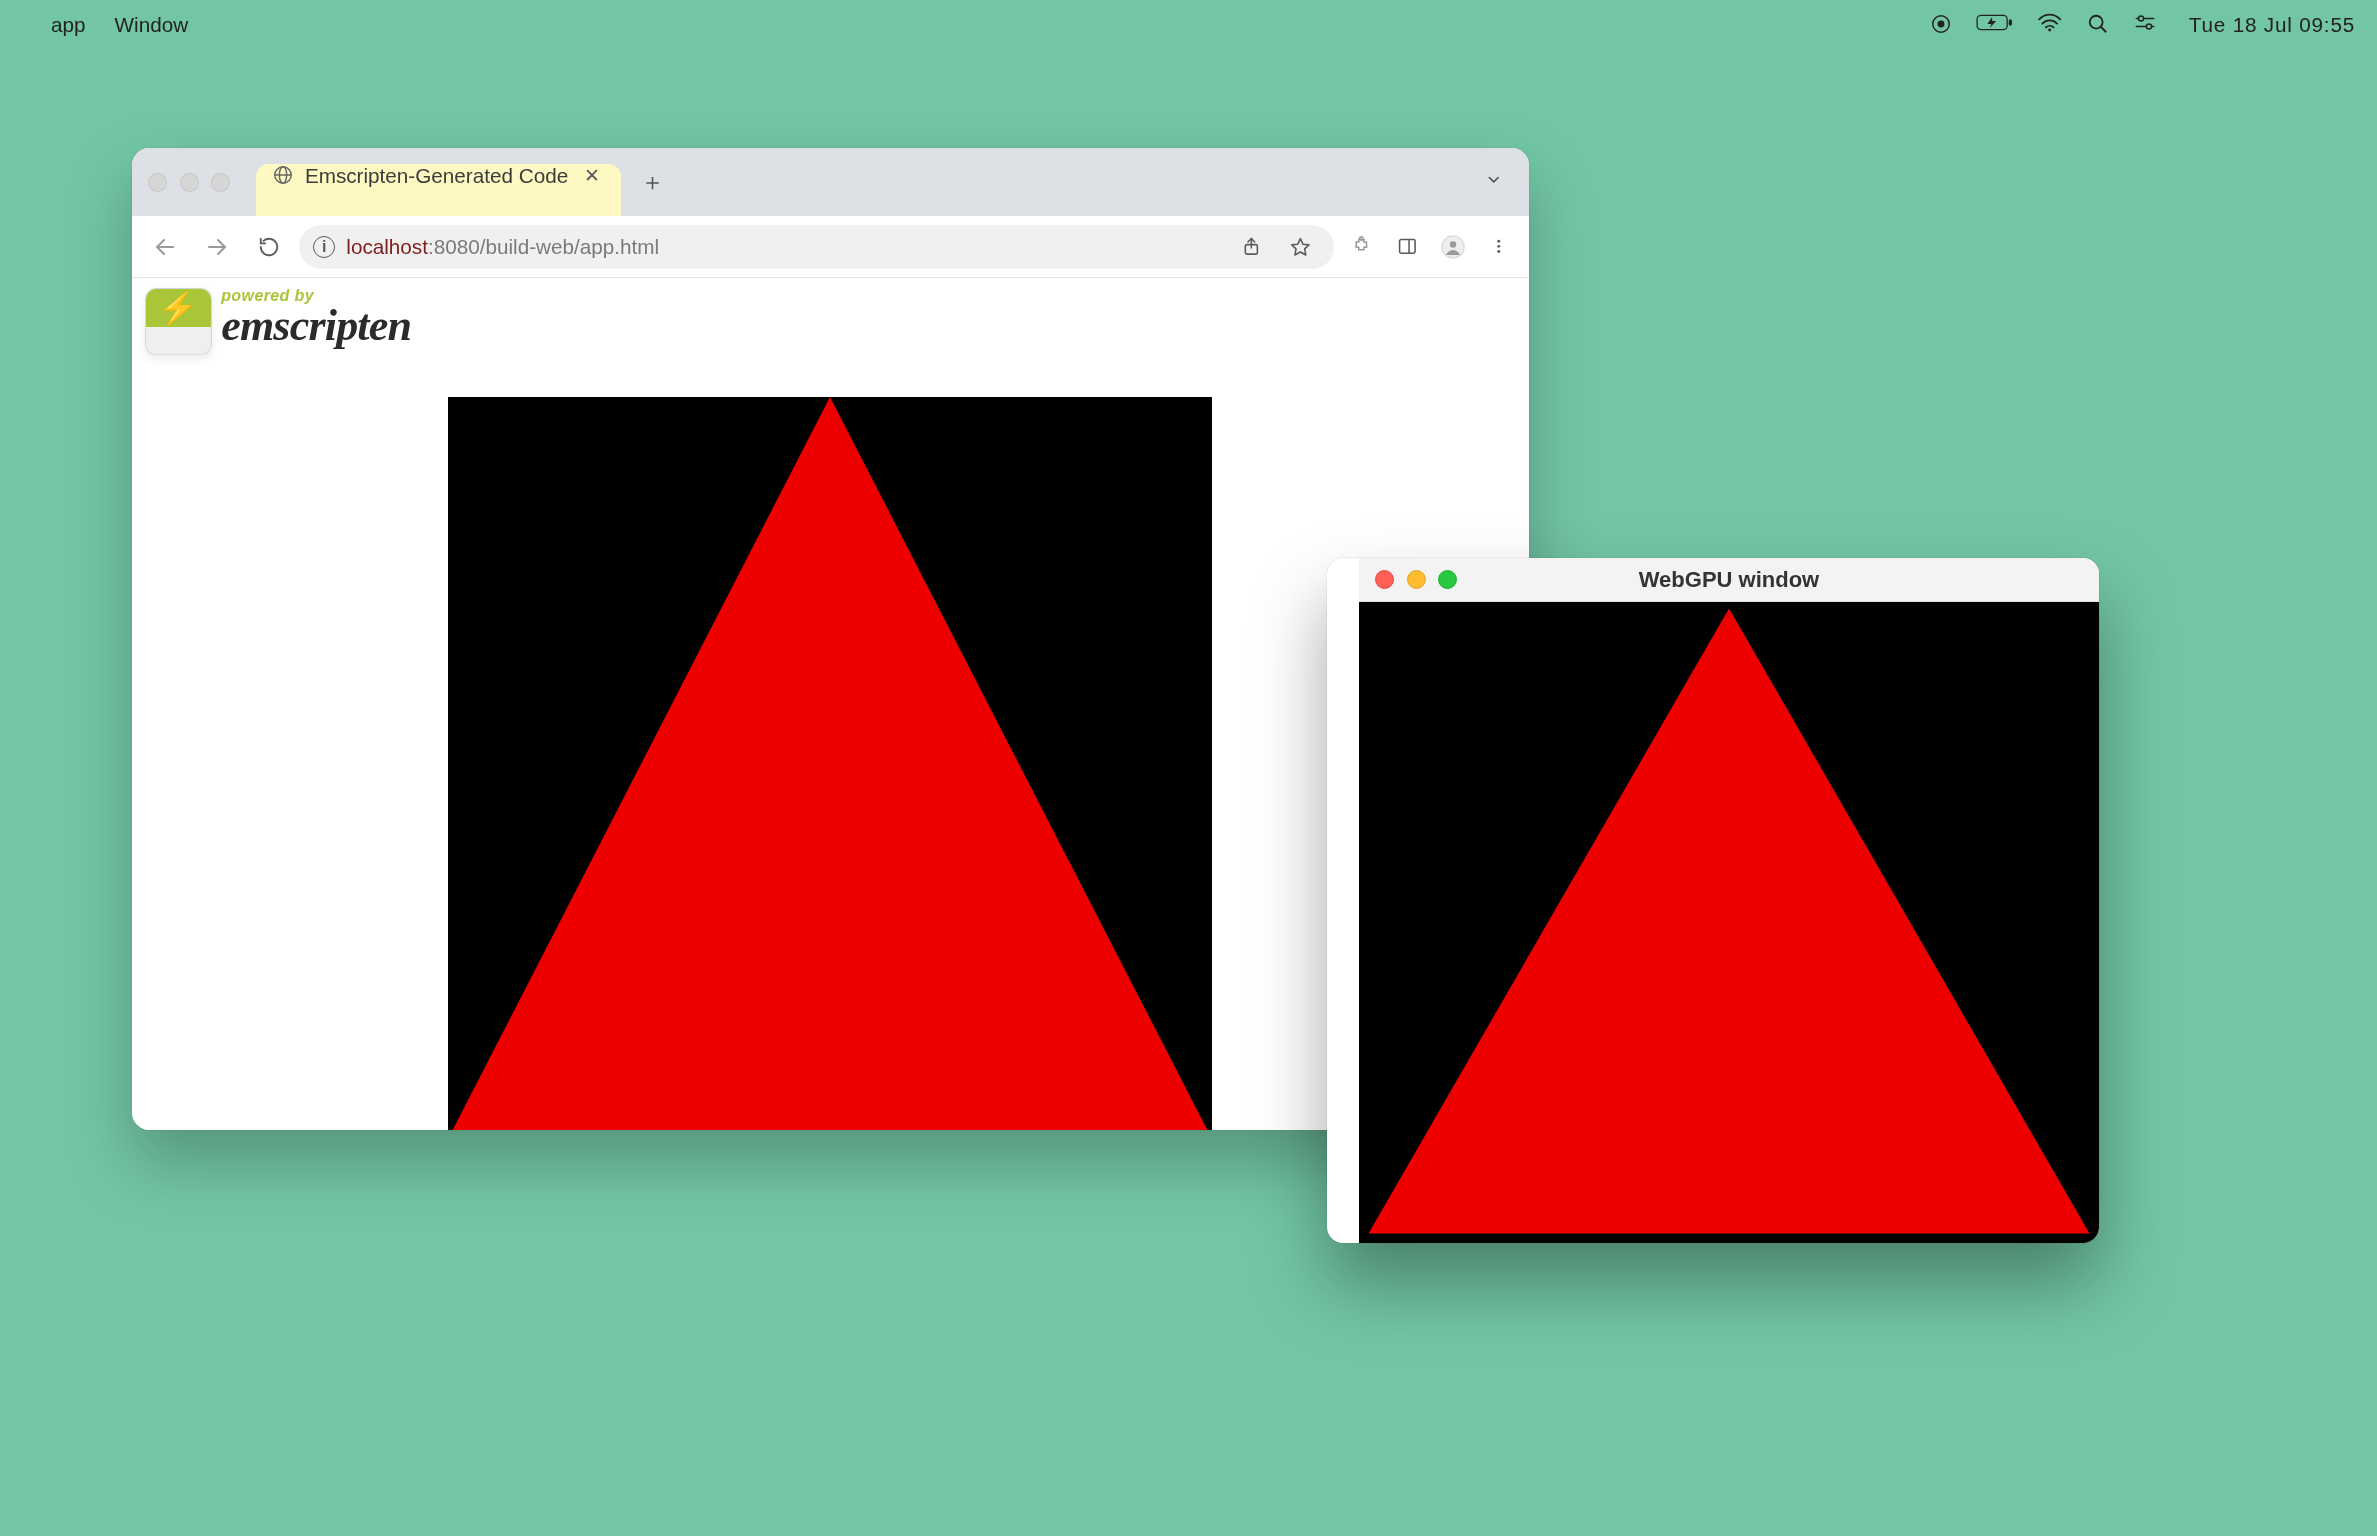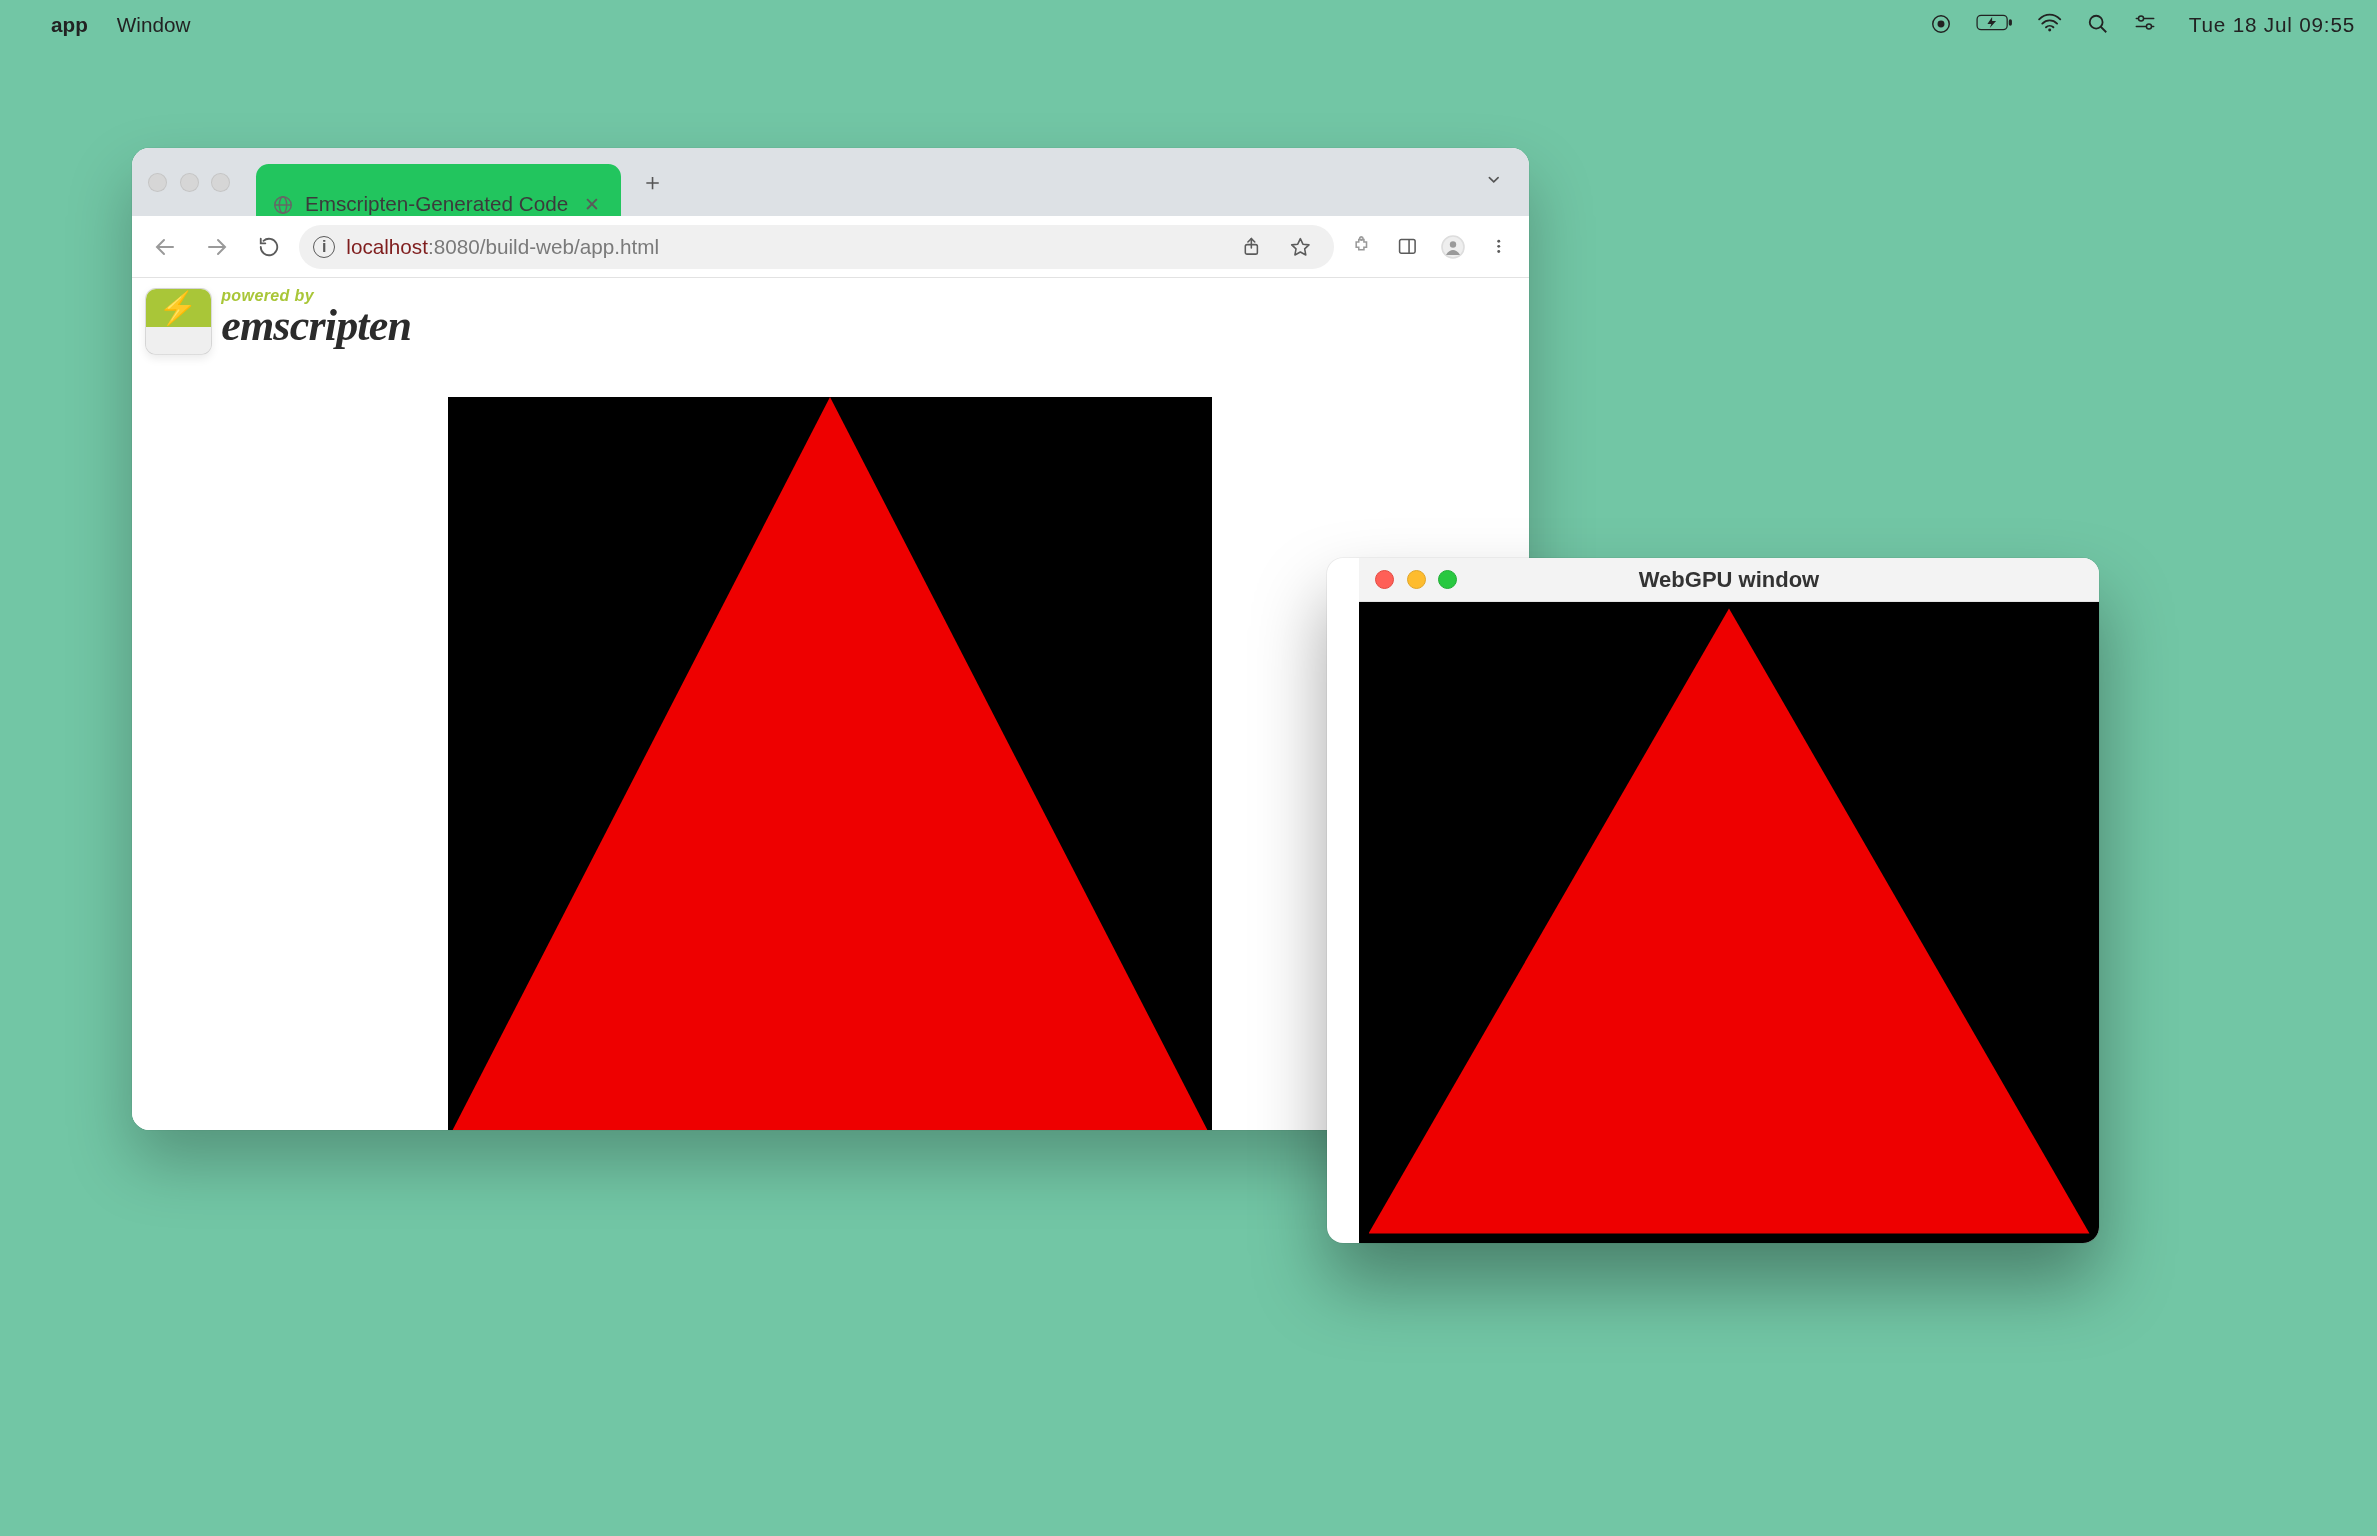--- a/index.html
+++ b/index.html
@@ -18,21 +18,21 @@
     height: 49px;
     background: rgba(114,198,165,0.0);
     display: flex;
     align-items: center;
     padding: 0 22px;
     font-size: 20.7px;
     color: #222;
   }
   .menubar .left { display:flex; align-items:center; gap: 29px; }
   .menubar .left .apple { font-size: 24px; }
-  .menubar .left .bold { font-weight: 700; }
+  .menubar .left .bold { font-weight: 400; }
   .menubar .right { margin-left:auto; display:flex; align-items:flex-start; gap: 24px; }
   .menubar .right .clock { margin-left: 8px; letter-spacing: 0.8px; font-weight:500; }
   .menubar .right svg { display:block; }
 
   
   .browser {
     position: absolute;
     left: 132px;
     top: 148px;
     width: 1397px;
@@ -46,22 +46,22 @@
     height: 68px;
     background: #DDE1E5;
     display:flex;
     align-items:center;
     padding: 0 16px;
     gap: 9.5px;
   }
   .traffic { display:flex; gap:12.7px; margin-right: 16px; }
   .traffic .dot { width:19px; height:19px; border-radius:50%; background:#D6D6D6; border:0.8px solid rgba(0,0,0,0.08); }
   .tab {
-    display:flex; align-items:flex-end; gap:11px;
-    background:#22c55e; height:52px;
+    display:flex; align-items:flex-start; gap:11px;
+    background:#fef9c3; height:52px;
     padding: 0 16px; border-radius: 12.7px 12.7px 0 0;
     margin-top: 16px;
     font-size: 20.7px;
     color:#3b3b3b;
     border-bottom: none;
   }
   .tab .favicon { width:22px; height:22px; }
   .tab .close { font-size:19px; color:#5a5a5a; padding: 0 4.8px; cursor:default; }
   .newtab { width:32px; height:32px; display:flex; align-items:center; justify-content:center; border-radius:50%; color:#555; font-size:24px; margin-left: 6.4px;}
   .tabstrip .chev { margin-left:auto; color:#555; padding: 0 11px; font-size:17.5px; }

